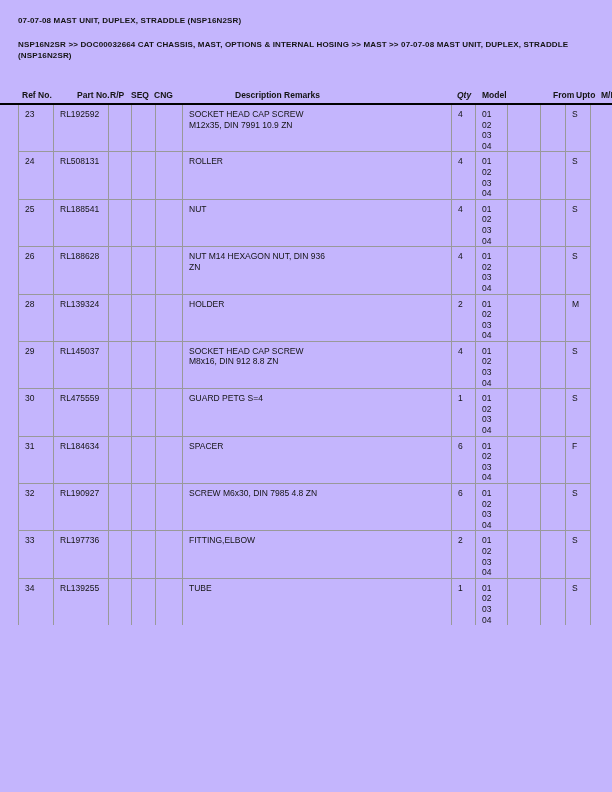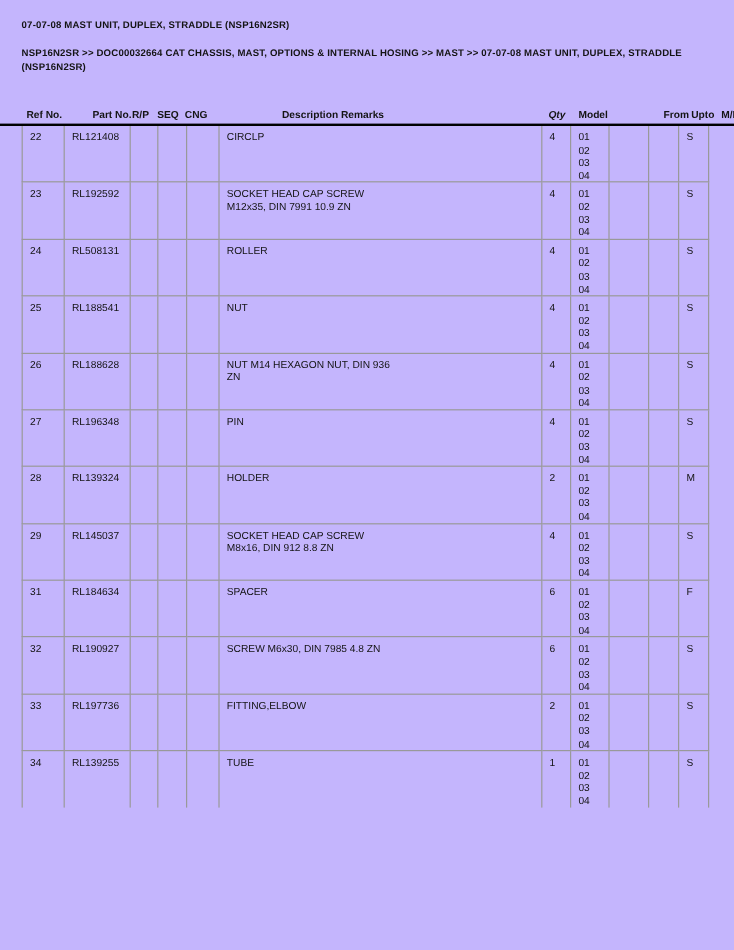--- a/index.html
+++ b/index.html
@@ -90,36 +90,20 @@
         <col style="width:27px">
         <col style="width:269px">
       <col style="width:24px">
         <col style="width:32px">
         <col style="width:33px">
       <col style="width:25px">
         <col style="width:25px">
     </colgroup>
     <tbody>
         <tr>
-    <td class="c-ref">22</td>
-    <td class="c-part">RL121408</td>
-    <td class="c-rp"></td>
-    <td class="c-seq"></td>
-    <td class="c-cng"></td>
-    <td class="c-desc">CIRCLP</td>
-    <td class="c-qty">4</td>
-    <td class="c-model">01
-02
-03
-04</td>
-    <td class="c-from"></td>
-    <td class="c-upto"></td>
-    <td class="c-mr">S</td>
-  </tr>
-        <tr>
     <td class="c-ref">23</td>
     <td class="c-part">RL192592</td>
     <td class="c-rp"></td>
     <td class="c-seq"></td>
     <td class="c-cng"></td>
     <td class="c-desc">SOCKET HEAD CAP SCREW
 M12x35, DIN 7991 10.9 ZN</td>
     <td class="c-qty">4</td>
     <td class="c-model">01
 02
@@ -172,36 +156,20 @@
     <td class="c-qty">4</td>
     <td class="c-model">01
 02
 03
 04</td>
     <td class="c-from"></td>
     <td class="c-upto"></td>
     <td class="c-mr">S</td>
   </tr>
         <tr>
-    <td class="c-ref">27</td>
-    <td class="c-part">RL196348</td>
-    <td class="c-rp"></td>
-    <td class="c-seq"></td>
-    <td class="c-cng"></td>
-    <td class="c-desc">PIN</td>
-    <td class="c-qty">4</td>
-    <td class="c-model">01
-02
-03
-04</td>
-    <td class="c-from"></td>
-    <td class="c-upto"></td>
-    <td class="c-mr">S</td>
-  </tr>
-        <tr>
     <td class="c-ref">28</td>
     <td class="c-part">RL139324</td>
     <td class="c-rp"></td>
     <td class="c-seq"></td>
     <td class="c-cng"></td>
     <td class="c-desc">HOLDER</td>
     <td class="c-qty">2</td>
     <td class="c-model">01
 02
 03
@@ -221,20 +189,36 @@
     <td class="c-qty">4</td>
     <td class="c-model">01
 02
 03
 04</td>
     <td class="c-from"></td>
     <td class="c-upto"></td>
     <td class="c-mr">S</td>
   </tr>
         <tr>
+    <td class="c-ref">30</td>
+    <td class="c-part">RL475559</td>
+    <td class="c-rp"></td>
+    <td class="c-seq"></td>
+    <td class="c-cng"></td>
+    <td class="c-desc">GUARD PETG S=4</td>
+    <td class="c-qty">1</td>
+    <td class="c-model">01
+02
+03
+04</td>
+    <td class="c-from"></td>
+    <td class="c-upto"></td>
+    <td class="c-mr">S</td>
+  </tr>
+        <tr>
     <td class="c-ref">31</td>
     <td class="c-part">RL184634</td>
     <td class="c-rp"></td>
     <td class="c-seq"></td>
     <td class="c-cng"></td>
     <td class="c-desc">SPACER</td>
     <td class="c-qty">6</td>
     <td class="c-model">01
 02
 03

